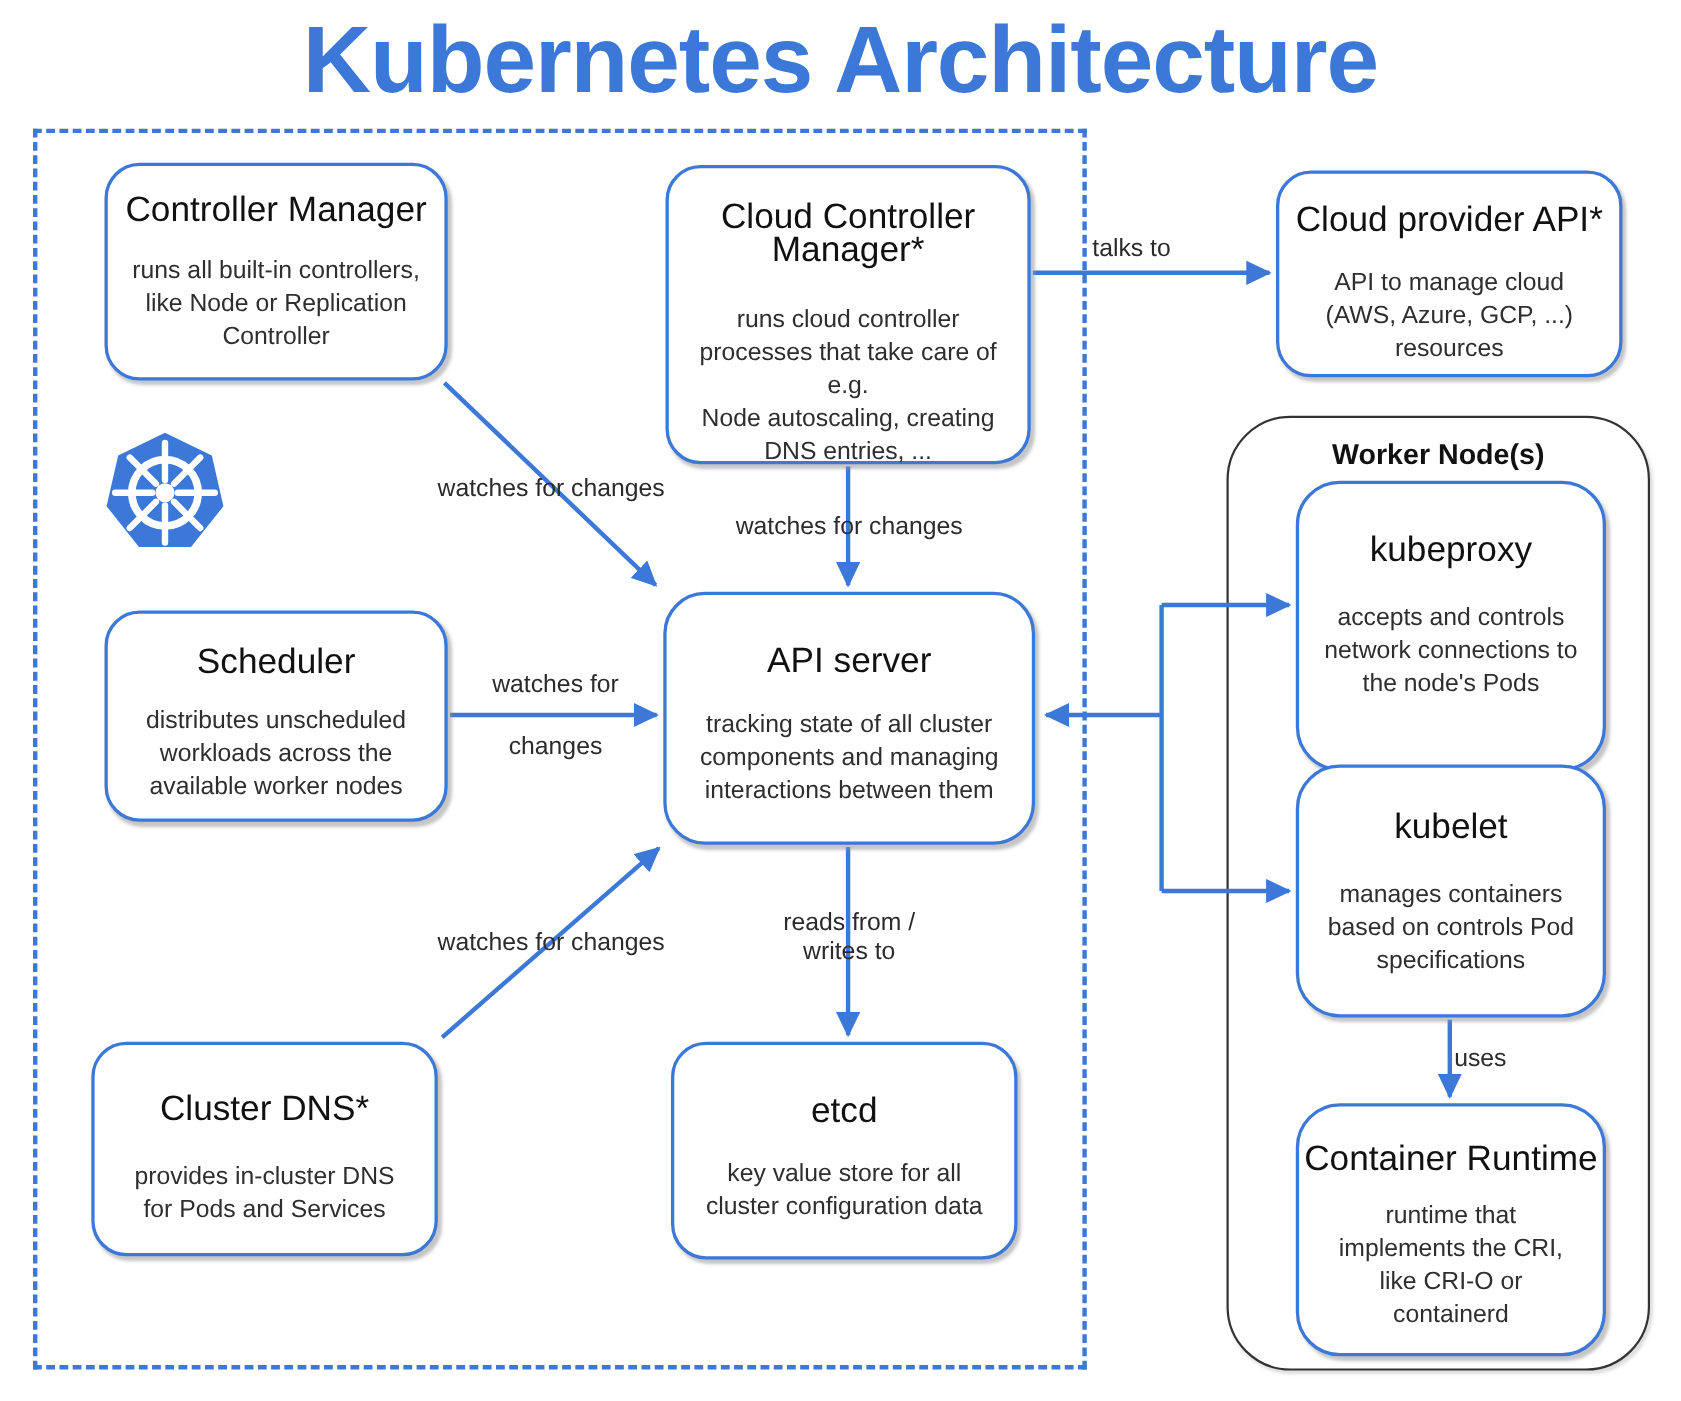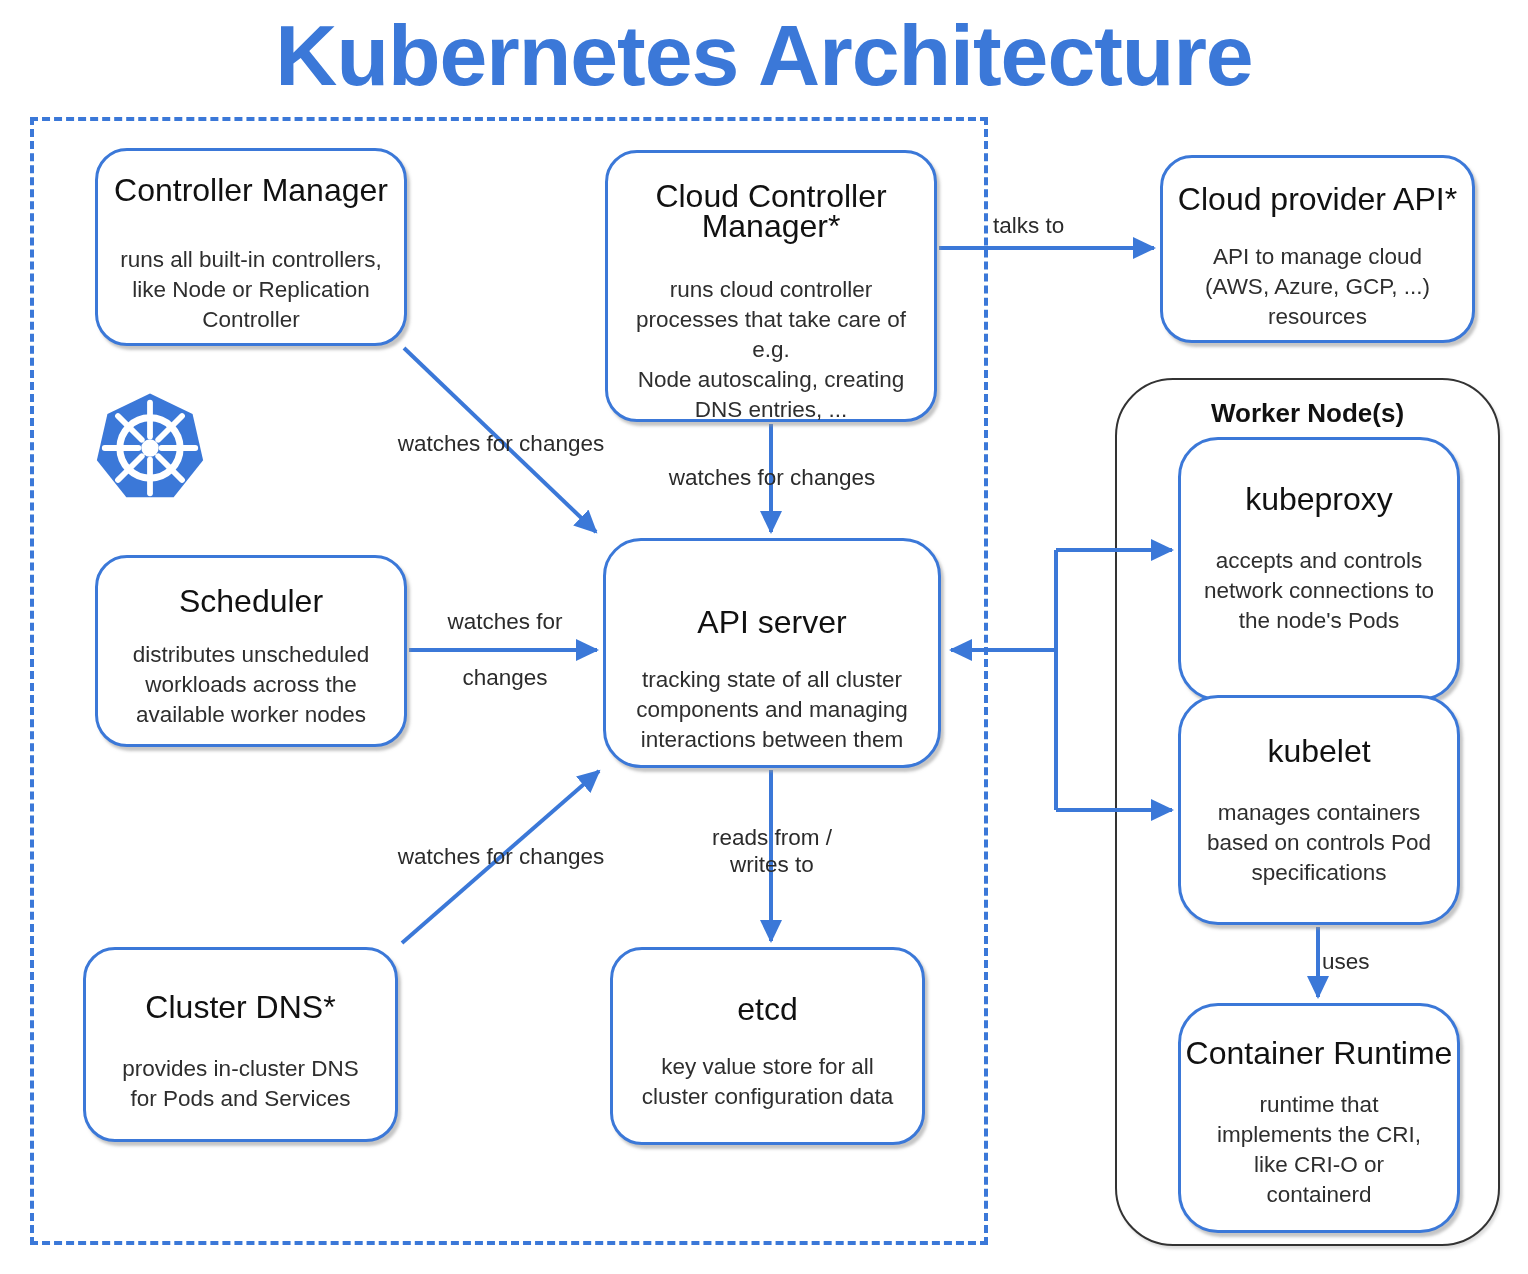--- a/index.html
+++ b/index.html
@@ -24,28 +24,28 @@
 
   .node {
     position:absolute; background:#fff; border:3.5px solid var(--accent,#3b78d8);
     border-radius:32px; box-shadow:3px 4px 3px rgba(150,150,150,.55);
     display:flex; flex-direction:column; align-items:center; text-align:center;
   }
   .node-title { font-weight:normal; font-size:32px; color:#111; line-height:30px; white-space:pre-line; }
   .node-body  { font-size:22.5px; color:#2e2e2e; line-height:30px; white-space:pre-line; }
 
   #n-controller-manager { left:95px;  top:148px;  width:312px; height:198px; padding-top:24px; }
-  #n-controller-manager .node-body { margin-top:40px; }
+  #n-controller-manager .node-body { margin-top:26px; }
   #n-cloud-controller-manager { left:605px; top:150px; width:332px; height:272px; padding-top:28px;text-align:center; }
   #n-cloud-controller-manager .node-body { margin-top:34px; }
   #n-cloud-provider-api { left:1160px; top:155px; width:315px; height:188px; padding-top:26px; }
   #n-cloud-provider-api .node-body { margin-top:28px; }
   #n-scheduler { left:95px; top:555px; width:312px; height:192px; padding-top:28px; }
   #n-scheduler .node-body { margin-top:24px; }
-  #n-api-server { left:603px; top:538px; width:338px; height:230px; padding-top:66px; border-radius:38px; }
+  #n-api-server { left:603px; top:538px; width:338px; height:230px; padding-top:44px; border-radius:38px; }
   #n-api-server .node-body { margin-top:28px; }
   #n-cluster-dns { left:83px; top:947px; width:315px; height:195px; padding-top:42px; }
   #n-cluster-dns .node-body { margin-top:32px; }
   #n-etcd { left:610px; top:947px; width:315px; height:198px; padding-top:44px; }
   #n-etcd .node-body { margin-top:28px; }
   #n-kubeproxy { left:1178px; top:437px; width:282px; height:264px; padding-top:44px; border-radius:40px; }
   #n-kubeproxy .node-body { margin-top:32px; }
   #n-kubelet { left:1178px; top:695px; width:282px; height:230px; padding-top:38px; border-radius:40px; }
   #n-kubelet .node-body { margin-top:32px; }
   #n-container-runtime { left:1178px; top:1003px; width:282px; height:230px; padding-top:32px; border-radius:40px; }

